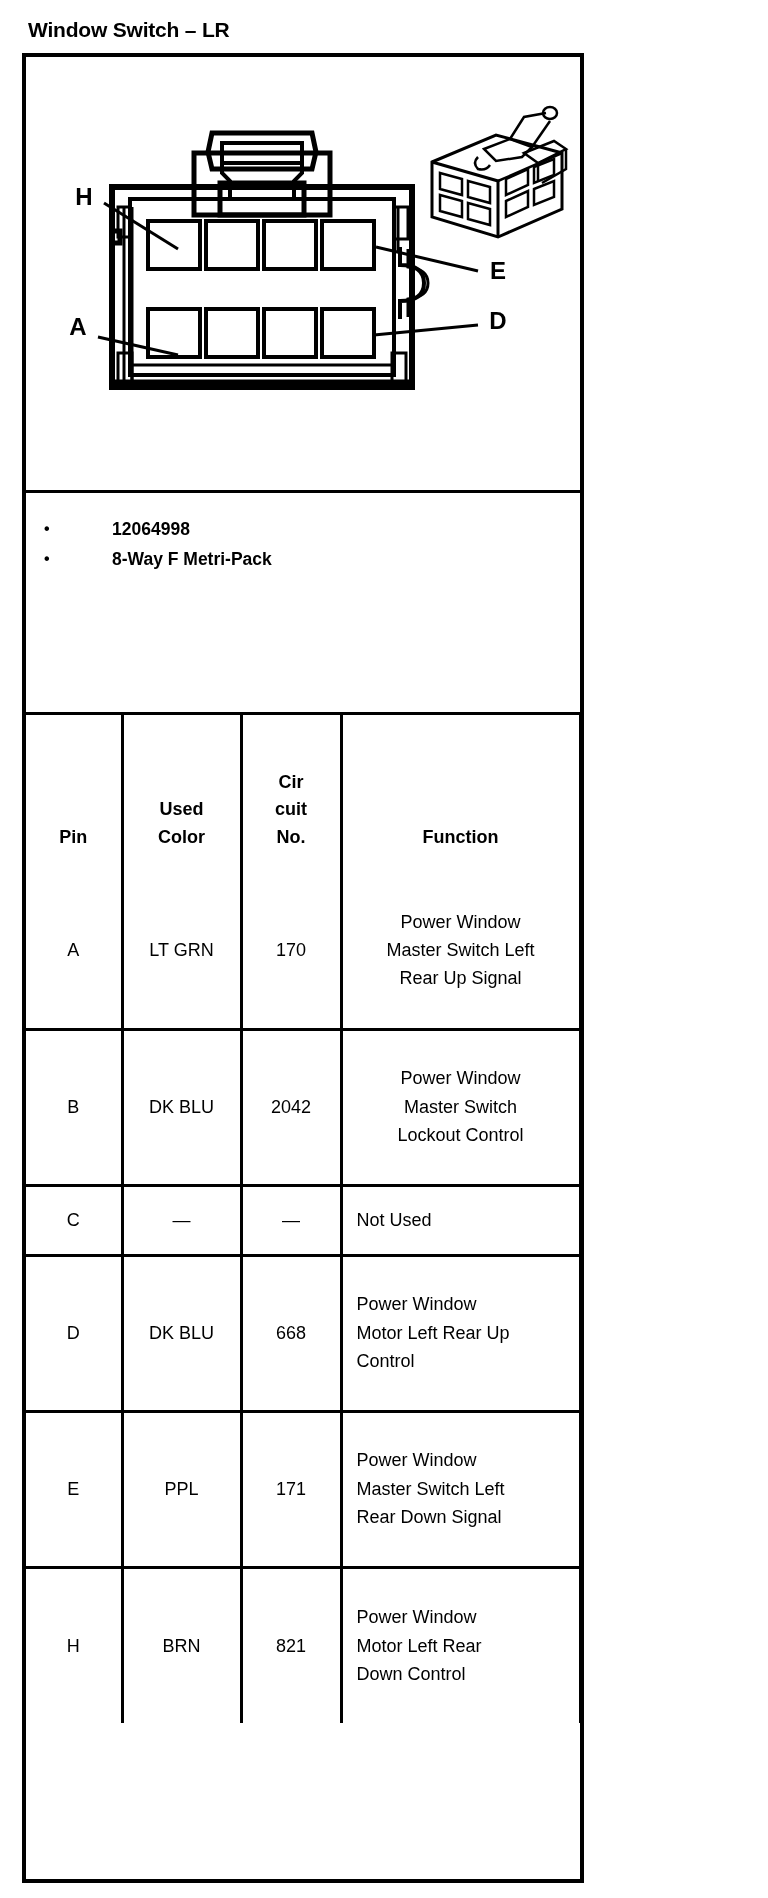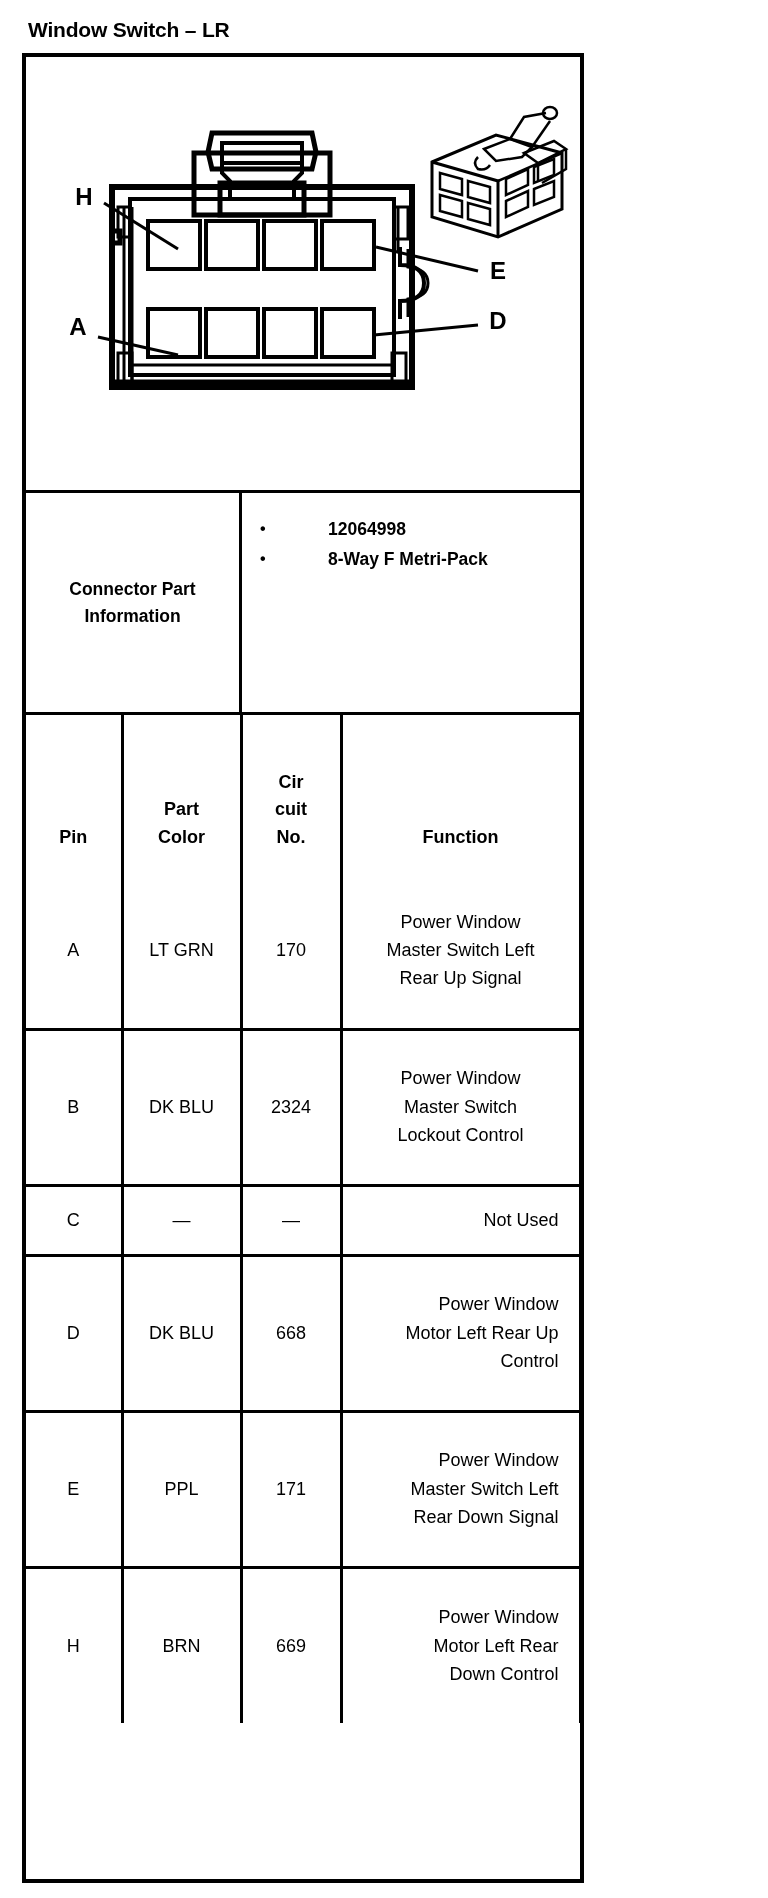--- a/index.html
+++ b/index.html
@@ -142,21 +142,21 @@
     text-align: center;
     vertical-align: middle;
     font-weight: normal;
     line-height: 1.58;
   }
   .pin-table td.func {
     text-align: center;
     padding: 10px 20px;
   }
   .pin-table td.func.left {
-    text-align: right;
+    text-align: left;
     padding-left: 14px;
   }
   .row-tall td  { height: 156px; }
   .row-short td { height: 70px; }
 </style>
 </head>
 <body>
 
 <div class="page">
 
@@ -240,21 +240,20 @@
           <ellipse cx="524" cy="56" rx="7" ry="6" stroke-width="2.5"></ellipse>
           <path d="M452 100 Q446 106 452 112 Q460 114 464 108" stroke-width="2.5"></path>
           <path d="M498 96 L528 84 L540 92 L512 106 Z" stroke-width="2.5"></path>
           <path d="M512 106 L512 124" stroke-width="2.5"></path>
           <path d="M540 92 L540 112 L516 126" stroke-width="2.5"></path>
         </g>
       </svg>
     </div>
 
     <div class="info-row">
-      <div class="info-label">Connector Part Information</div>
       <div class="info-values">
         <div class="bullet-line">
           <span class="bullet-dot">•</span>
           <span class="bullet-text">12064998</span>
         </div>
         <div class="bullet-line">
           <span class="bullet-dot">•</span>
           <span class="bullet-text">8-Way F Metri-Pack</span>
         </div>
       </div>
@@ -266,21 +265,21 @@
           <col class="c-wire">
           <col class="c-circuit">
           <col class="c-function">
       </colgroup>
       <thead>
         <tr>
           <th>
             <span>Pin</span>
           </th>
           <th>
-            <span>Part</span><br>
+            <span>Used</span><br>
             <span>Color</span>
           </th>
           <th>
             <span>Cir</span><br>
             <span>cuit</span><br>
             <span>No.</span>
           </th>
           <th>
             <span>Function</span>
           </th>
@@ -289,21 +288,21 @@
       <tbody>
           <tr class="row-tall">
             <td>A</td>
             <td>LT GRN</td>
             <td>170</td>
             <td class="func">Power Window<br>Master Switch Left<br>Rear Up Signal</td>
           </tr>
           <tr class="row-tall">
             <td>B</td>
             <td>DK BLU</td>
-            <td>2324</td>
+            <td>2042</td>
             <td class="func">Power Window<br>Master Switch<br>Lockout Control</td>
           </tr>
           <tr class="row-short">
             <td>C</td>
             <td>—</td>
             <td>—</td>
             <td class="func left">Not Used</td>
           </tr>
           <tr class="row-tall">
             <td>D</td>
@@ -313,20 +312,20 @@
           </tr>
           <tr class="row-tall">
             <td>E</td>
             <td>PPL</td>
             <td>171</td>
             <td class="func left">Power Window<br>Master Switch Left<br>Rear Down Signal</td>
           </tr>
           <tr class="row-tall">
             <td>H</td>
             <td>BRN</td>
-            <td>669</td>
+            <td>821</td>
             <td class="func left">Power Window<br>Motor Left Rear<br>Down Control</td>
           </tr>
         </tbody>
     </table>
 
   </div>
 </div>
 
 </body></html>

